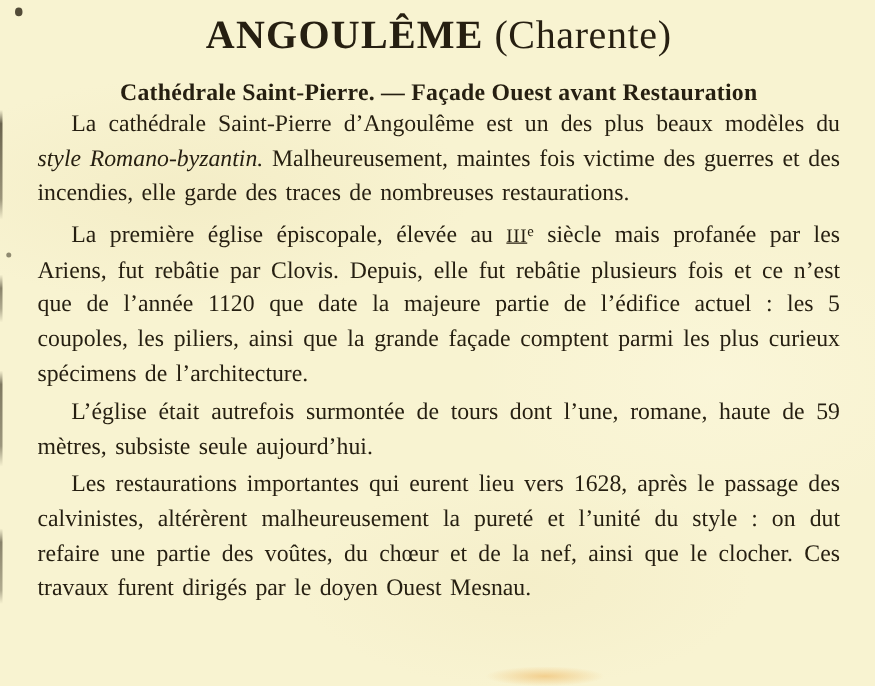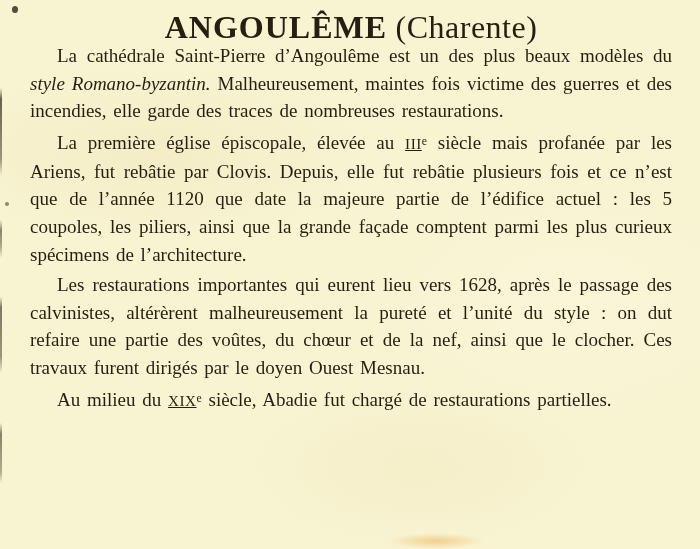--- a/index.html
+++ b/index.html
@@ -104,23 +104,24 @@
 
   <div class="edge-left"></div>
   <div class="speck-a"></div>
   <div class="speck-b"></div>
 
   <div class="doc-title">
     <span class="title-main">ANGOULÊME</span>
     <span class="title-region">(Charente)</span>
   </div>
 
+  <div class="doc-subtitle">Cathédrale Saint-Pierre. — Façade Ouest avant Restauration</div>
 
   <div class="doc-body">
     <p class="para"><span class="seg-n">La cathédrale Saint-Pierre d’Angoulême est un des plus beaux modèles du </span><span class="seg-i">style Romano-byzantin.</span><span class="seg-n"> Malheureusement, maintes fois victime des guerres et des incendies, elle garde des traces de nombreuses restaurations.</span></p>
     <p class="para"><span class="seg-n">La première église épiscopale, élevée au </span><span class="seg-sc">III</span><span class="seg-sup">e</span><span class="seg-n"> siècle mais profanée par les Ariens, fut rebâtie par Clovis. Depuis, elle fut rebâtie plusieurs fois et ce n’est que de l’année 1120 que date la majeure partie de l’édifice actuel : les 5 coupoles, les piliers, ainsi que la grande façade comptent parmi les plus curieux spécimens de l’architecture.</span></p>
+    <p class="para"><span class="seg-n">L’église était autrefois surmontée de tours dont l’une, romane, haute de 59 mètres, subsiste seule aujourd’hui.</span></p>
     <p class="para"><span class="seg-n">Les restaurations importantes qui eurent lieu vers 1628, après le passage des calvinistes, altérèrent malheureusement la pureté et l’unité du style : on dut refaire une partie des voûtes, du chœur et de la nef, ainsi que le clocher. Ces travaux furent dirigés par le doyen Ouest Mesnau.</span></p>
-    <p class="para"><span class="seg-n">Au milieu du </span><span class="seg-sc">XIX</span><span class="seg-sup">e</span><span class="seg-n"> siècle, Abadie fut chargé de restaurations partielles.</span></p>
   </div>
 
   <div class="stain"></div>
 
 </div>
 
 </body></html>

